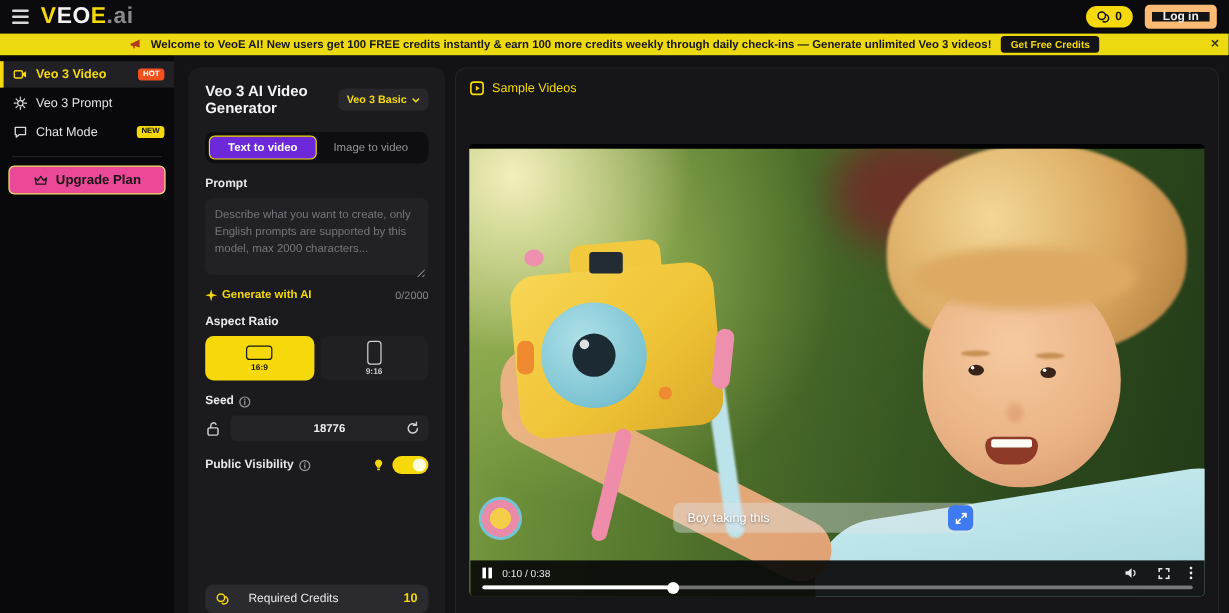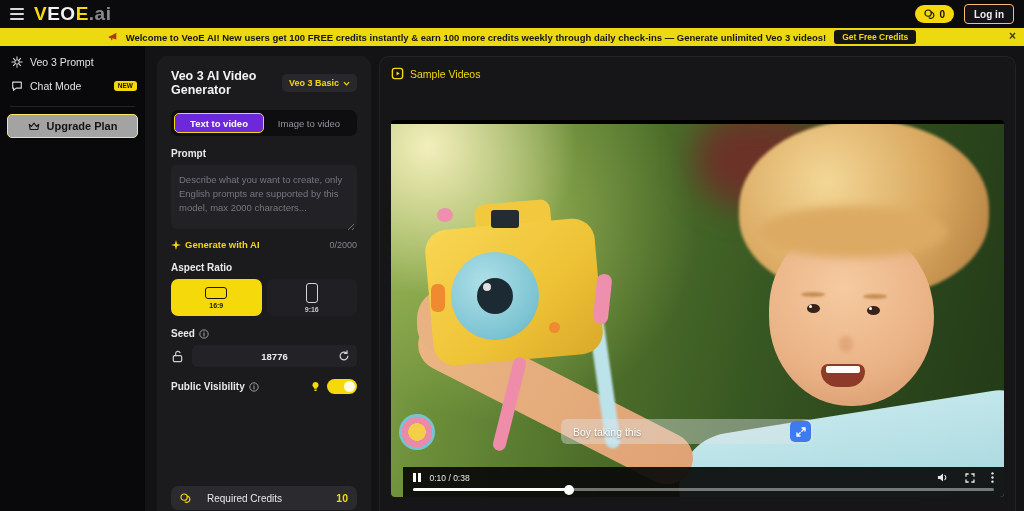--- a/index.html
+++ b/index.html
@@ -7,21 +7,21 @@
     font-family:"Liberation Sans", sans-serif; }
 
   
   .topbar { height:28px; background:#0b0b0d; display:flex; align-items:center; padding:0 10px; gap:10px; }
   .hamburger { width:14px; display:flex; flex-direction:column; gap:3px; cursor:pointer; }
   .hamburger span { height:2px; background:#d8d8d8; border-radius:1px; }
   .logo { font-size:19px; font-weight:800; letter-spacing:.5px; display:flex; align-items:baseline; }
   .lg-y { color:#f5d90a; } .lg-w { color:#f2f2f2; } .lg-g { color:#8a8a8e; font-weight:700; }
   .credits-pill { margin-left:auto; background:#f5d90a; border-radius:11px; height:18px;
     display:flex; align-items:center; gap:4px; padding:0 9px; font-size:10px; font-weight:700; color:#111; }
-  .login-btn { height:20px; padding:0 9px; border:1px solid #fdba74; border-radius:4px;
+  .login-btn { height:20px; padding:0 9px; border:6px solid #fdba74; border-radius:4px;
     background:#131316; color:#ececec; font-size:10px; font-weight:700; display:flex; align-items:center; }
 
   
   .banner { height:18px; background:#edd90f; display:flex; align-items:center; justify-content:center;
     gap:8px; position:relative; font-size:9.5px; font-weight:700; color:#151515; }
   .banner-cta { background:#141414; color:#f5d90a; font-size:8.5px; font-weight:700;
     padding:2px 8px; border-radius:3px; white-space:nowrap; }
   .banner-close { position:absolute; right:8px; top:1px; color:#3a3a12; font-size:12px; font-weight:700; cursor:pointer; }
 
   
@@ -30,21 +30,21 @@
   
   .sidebar { width:145px; background:#09090b; padding-top:4px; flex-shrink:0; display:flex; flex-direction:column; }
   .side-item { height:22px; margin:1px 0; display:flex; align-items:center; gap:7px; padding:0 8px;
     font-size:10.5px; color:#e2e2e5; border-left:3px solid transparent; cursor:pointer; }
   .side-item.active { background:#212125; border-left-color:#f5d90a; color:#f5d90a; font-weight:700; }
   .side-item svg { flex-shrink:0; }
   .badge { margin-left:auto; font-size:6.5px; font-weight:700; padding:2px 4px; border-radius:3px; line-height:1; }
   .badge-hot { background:#f4511e; color:#fff; }
   .badge-new { background:#f5d90a; color:#111; }
   .side-divider { height:1px; background:#232327; margin:8px 10px 7px; }
-  .upgrade-btn { margin:0 7px; height:24px; background:#a3a3a3; border:1px solid #f7e76a; border-radius:5px;
+  .upgrade-btn { margin:0 7px; height:24px; background:#ec4899; border:1px solid #f7e76a; border-radius:5px;
     display:flex; align-items:center; justify-content:center; gap:7px; font-size:11px; font-weight:700; color:#141414; cursor:pointer; }
 
   
   .gen-card { width:214px; margin:10px 0 0 12px; background:#1b1b1e; border-radius:10px 10px 0 0;
     padding:13px 14px 0; flex-shrink:0; }
   .gen-header { display:flex; align-items:center; justify-content:space-between; }
   .gen-title { font-size:12.5px; font-weight:700; color:#f3f3f3; }
   .model-btn { background:#28282c; border-radius:5px; padding:4px 7px; font-size:9px; font-weight:700;
     color:#f5d90a; display:flex; align-items:center; gap:4px; cursor:pointer; white-space:nowrap; }
   .tabs { margin-top:13px; background:#0e0e10; border-radius:7px; padding:3px; display:flex; }
@@ -133,21 +133,21 @@
   .p-bead { left:8px; top:290px; width:36px; height:36px; border-radius:50%;
     background:radial-gradient(circle, #f4cd49 34%, #e98ba8 35% 60%, #74c4d4 61%); }
   .p-strap-blue { left:206px; top:190px; width:15px; height:135px; border-radius:8px; background:#bce2ea; transform:rotate(-8deg); filter:blur(1px); }
 
   
   .caption-pill { position:absolute; left:170px; top:299px; width:252px; height:25px;
     background:rgba(225,228,232,.42); border-radius:6px; display:flex; align-items:center; padding-left:12px; }
   .caption-text { font-size:10.5px; color:#fff; text-shadow:0 1px 2px rgba(0,0,0,.45); }
   .caption-expand { position:absolute; right:2px; top:2px; width:21px; height:21px; border-radius:5px;
     background:#3f7bf0; display:flex; align-items:center; justify-content:center; cursor:pointer; }
-  .controls { position:absolute; left:12px; right:0; bottom:0; height:30px; background:rgba(10,10,10,.93); padding:5px 10px 0; }
+  .controls { position:absolute; left:1px; right:0; bottom:0; height:30px; background:rgba(10,10,10,.93); padding:5px 10px 0; }
   .ctrl-row { display:flex; align-items:center; gap:9px; }
   .pause-btn { display:flex; gap:2.5px; cursor:pointer; }
   .pause-btn span { width:2.5px; height:9px; background:#fff; }
   .time-label { font-size:8.5px; color:#e8e8e8; }
   .ctrl-right { margin-left:auto; display:flex; align-items:center; gap:16px; }
   .progress { position:absolute; left:10px; right:10px; bottom:6px; height:3px;
     background:rgba(255,255,255,.42); border-radius:2px; cursor:pointer; }
   .progress-fill { height:100%; background:#fff; border-radius:2px; position:relative; }
   .progress-thumb { position:absolute; right:-4px; top:-3.5px; width:10px; height:10px; border-radius:50%; background:#fff; }
 </style>
@@ -181,20 +181,28 @@
       <path d="M1 5v2l2 .3L4.2 10l1.3-.4-.8-2.2L10 9V1L3 4.7z" fill="#b03a1e"></path>
     </svg>
   <span>Welcome to VeoE AI! New users get 100 FREE credits instantly &amp; earn 100 more credits weekly through daily check-ins — Generate unlimited Veo 3 videos!</span>
   <span class="banner-cta">Get Free Credits</span>
   <span class="banner-close">×</span>
 </div>
 
 <div class="content">
 
   <nav class="sidebar">
+    <div class="side-item active">
+      <svg width="12" height="12" viewBox="0 0 14 14">
+          <rect x="1" y="3.5" width="8" height="7" rx="1.5" fill="none" stroke="#f5d90a" stroke-width="1.4"></rect>
+          <path d="M9.5 6l3-2v6l-3-2z" fill="#f5d90a"></path>
+        </svg>
+      <span>Veo 3 Video</span>
+      <span class="badge badge-hot">HOT</span>
+    </div>
     <div class="side-item">
       <svg width="12" height="12" viewBox="0 0 14 14">
           <circle cx="7" cy="7" r="2.6" fill="none" stroke="#d8d8dc" stroke-width="1.3"></circle>
           <path d="M7 1v2M7 11v2M1 7h2M11 7h2M2.8 2.8l1.4 1.4M9.8 9.8l1.4 1.4M11.2 2.8L9.8 4.2M4.2 9.8l-1.4 1.4" stroke="#d8d8dc" stroke-width="1.2" stroke-linecap="round"></path>
         </svg>
       <span>Veo 3 Prompt</span>
     </div>
     <div class="side-item">
       <svg width="12" height="12" viewBox="0 0 14 14">
           <path d="M2 2.5h10v7H6l-3 2.5v-2.5H2z" fill="none" stroke="#d8d8dc" stroke-width="1.3" stroke-linejoin="round"></path>

